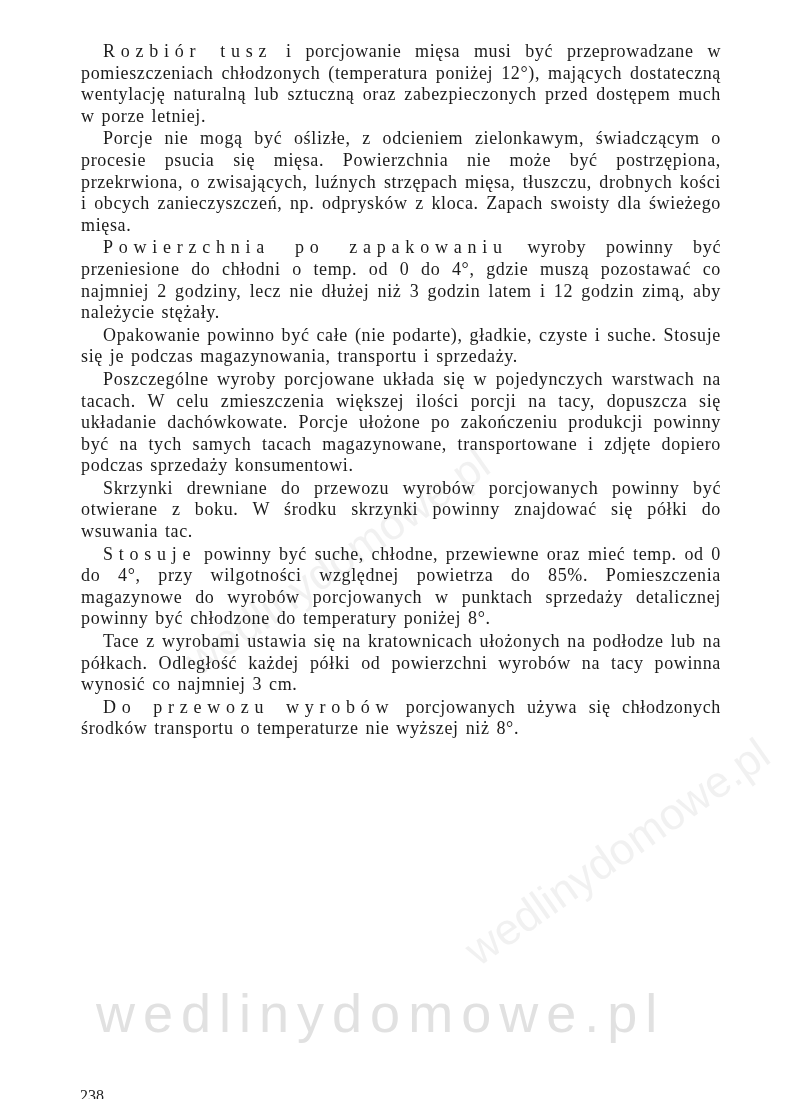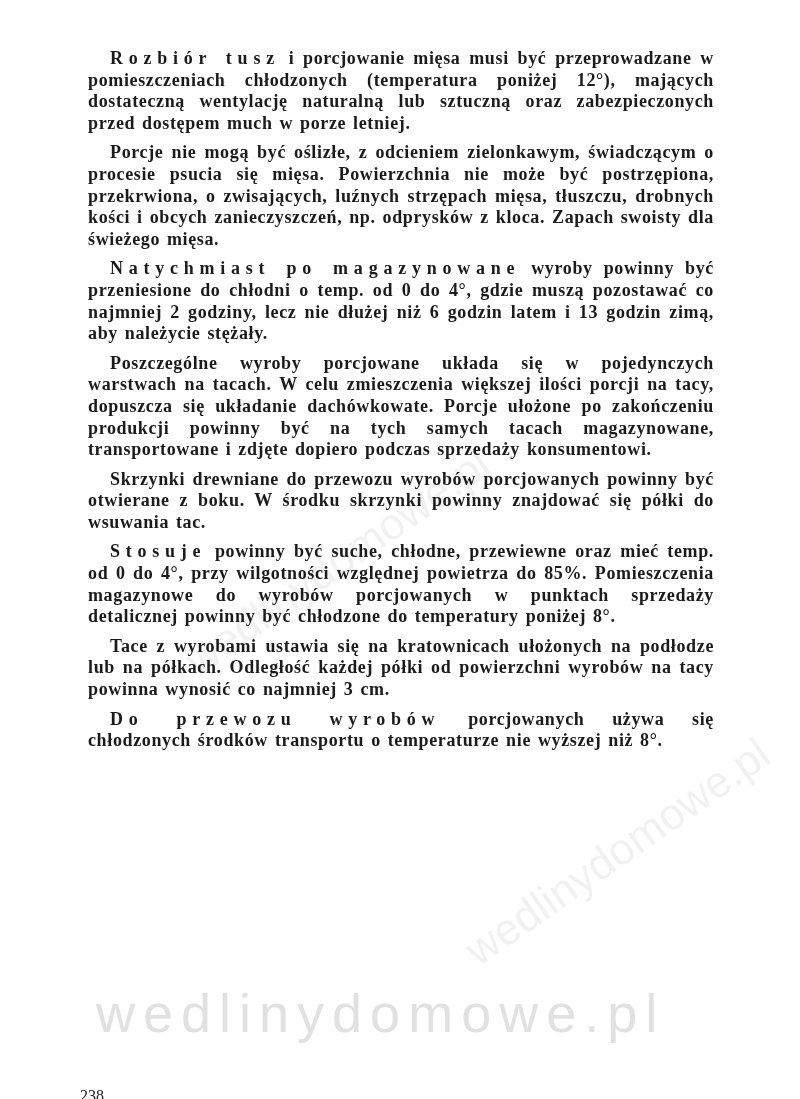--- a/index.html
+++ b/index.html
@@ -22,23 +22,22 @@
     left: 80px;
     top: 40px;
     width: 642px;
     text-align: justify;
     font-size: 18px;
     line-height: 21.6px;
     letter-spacing: 0.035em;
     word-spacing: 0.10em;
   }
   .para {
-    margin: 8px;
+    margin: 1px;
     text-indent: 22px;
-    font-weight: bold;
   }
   .spaced {
     letter-spacing: 0.32em;
   }
   .page-number {
     position: absolute;
     left: 80px;
     top: 1044px;
     font-size: 16px;
     font-family: "Liberation Serif", serif;
@@ -85,22 +84,23 @@
 
   <div class="watermark wm-diag-2">wedlinydomowe.pl</div>
 
   <div class="watermark wm-bottom">wedlinydomowe.pl</div>
 
   <div class="text-block">
   <p class="para"><span class="spaced">Rozbiór tusz</span><span class="ptext"> i porcjowanie mięsa musi być przeprowadzane w pomieszczeniach chłodzonych (temperatura poniżej 12°), mających dostateczną wentylację naturalną lub sztuczną oraz zabezpieczonych przed dostępem much w porze letniej.</span></p>
 
   <p class="para"><span class="ptext">Porcje nie mogą być oślizłe, z odcieniem zielonkawym, świadczącym o procesie psucia się mięsa. Powierzchnia nie może być postrzępiona, przekrwiona, o zwisających, luźnych strzępach mięsa, tłuszczu, drobnych kości i obcych zanieczyszczeń, np. odprysków z kloca. Zapach swoisty dla świeżego mięsa.</span></p>
 
-  <p class="para"><span class="spaced">Natychmiast po magazynowane</span><span class="ptext"> wyroby powinny być przeniesione do chłodni o temp. od 0 do 4°, gdzie muszą pozostawać co najmniej 2 godziny, lecz nie dłużej niż 6 godzin latem i 13 godzin zimą, aby należycie stężały.</span></p>
+  <p class="para"><span class="spaced">Powierzchnia po zapakowaniu</span><span class="ptext"> wyroby powinny być przeniesione do chłodni o temp. od 0 do 4°, gdzie muszą pozostawać co najmniej 2 godziny, lecz nie dłużej niż 3 godzin latem i 12 godzin zimą, aby należycie stężały.</span></p>
 
+  <p class="para"><span class="ptext">Opakowanie powinno być całe (nie podarte), gładkie, czyste i suche. Stosuje się je podczas magazynowania, transportu i sprzedaży.</span></p>
 
   <p class="para"><span class="ptext">Poszczególne wyroby porcjowane układa się w pojedynczych warstwach na tacach. W celu zmieszczenia większej ilości porcji na tacy, dopuszcza się układanie dachówkowate. Porcje ułożone po zakończeniu produkcji powinny być na tych samych tacach magazynowane, transportowane i zdjęte dopiero podczas sprzedaży konsumentowi.</span></p>
 
   <p class="para"><span class="ptext">Skrzynki drewniane do przewozu wyrobów porcjowanych powinny być otwierane z boku. W środku skrzynki powinny znajdować się półki do wsuwania tac.</span></p>
 
   <p class="para"><span class="spaced">Stosuje</span><span class="ptext"> powinny być suche, chłodne, przewiewne oraz mieć temp. od 0 do 4°, przy wilgotności względnej powietrza do 85%. Pomieszczenia magazynowe do wyrobów porcjowanych w punktach sprzedaży detalicznej powinny być chłodzone do temperatury poniżej 8°.</span></p>
 
   <p class="para"><span class="ptext">Tace z wyrobami ustawia się na kratownicach ułożonych na podłodze lub na półkach. Odległość każdej półki od powierzchni wyrobów na tacy powinna wynosić co najmniej 3 cm.</span></p>
 
 

